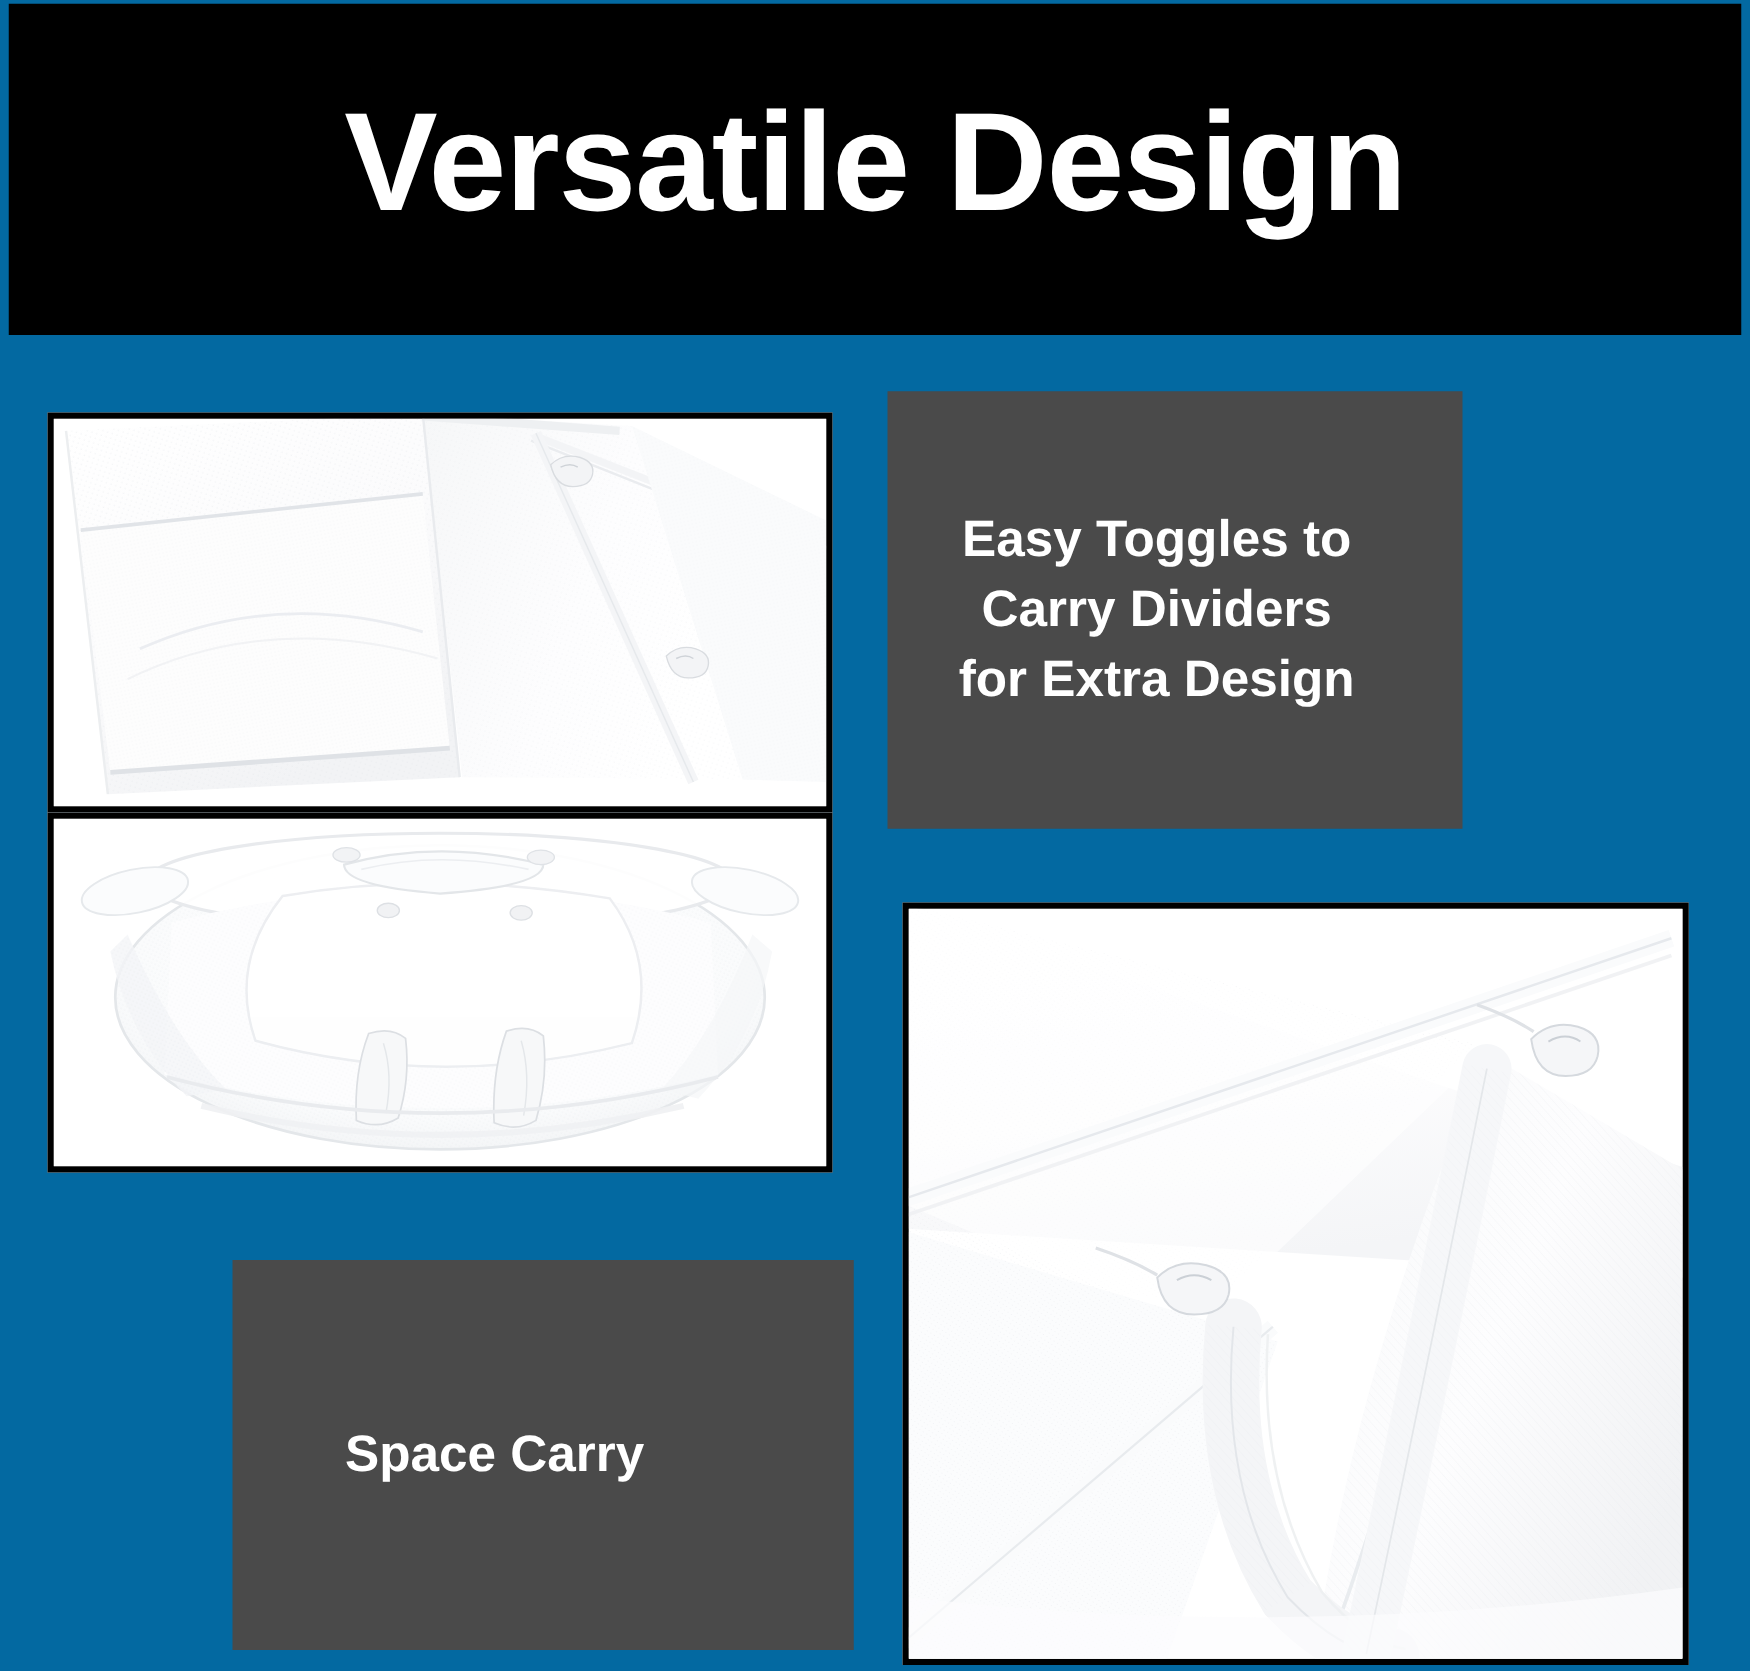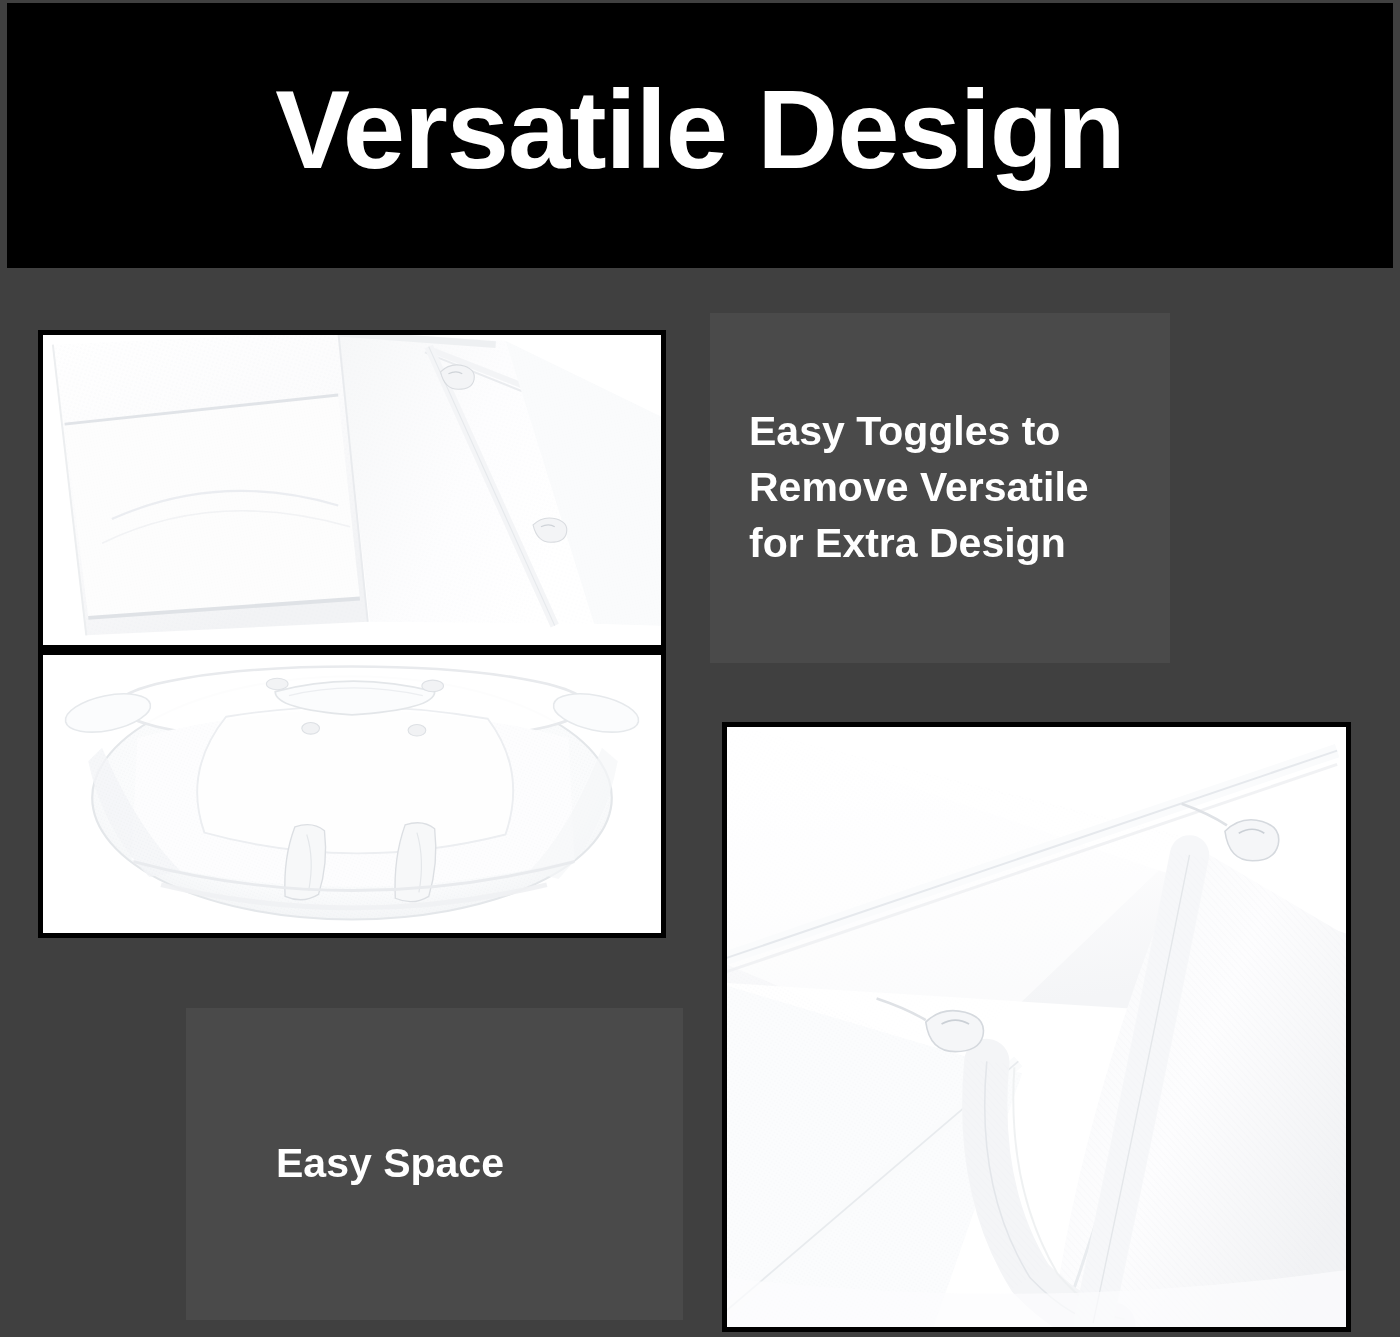--- a/index.html
+++ b/index.html
@@ -7,21 +7,21 @@
     padding: 0;
     background: #ffffff;
   }
   body {
     font-family: "Liberation Sans", sans-serif;
   }
   .page {
     position: relative;
     width: 1400px;
     height: 1337px;
-    background: #404040;
+    background: #0369a1;
     overflow: hidden;
   }
 
   
   .header-banner {
     position: absolute;
     left: 7px;
     top: 3px;
     width: 1386px;
     height: 265px;
@@ -92,22 +92,23 @@
     background: #4a4a4a;
     box-sizing: border-box;
     display: flex;
     align-items: center;
   }
   .caption-toggles {
     left: 710px;
     top: 313px;
     width: 460px;
     height: 350px;
-    padding-left: 39px;
+    padding-left: 57px;
     padding-right: 18px;
+    text-align: center;
   }
   .caption-handles {
     left: 186px;
     top: 1008px;
     width: 497px;
     height: 312px;
     padding-left: 90px;
     padding-right: 18px;
   }
   .caption-text {
@@ -336,24 +337,24 @@
         </g>
 
         <path d="M 0 560 Q 314 596 629 552 L 629 610 L 0 610 Z" fill="#fcfcfd" opacity="0.7"></path>
       </svg>
     </div>
   </div>
 
   <div class="caption-panel caption-toggles">
     <div class="caption-text">
       <span class="caption-line">Easy Toggles to</span>
-      <span class="caption-line">Remove Versatile</span>
+      <span class="caption-line">Carry Dividers</span>
       <span class="caption-line">for Extra Design</span>
     </div>
   </div>
 
   <div class="caption-panel caption-handles">
     <div class="caption-text">
-      <span class="caption-line">Easy Space</span>
+      <span class="caption-line">Space Carry</span>
     </div>
   </div>
 
 </div>
 
 </body></html>

